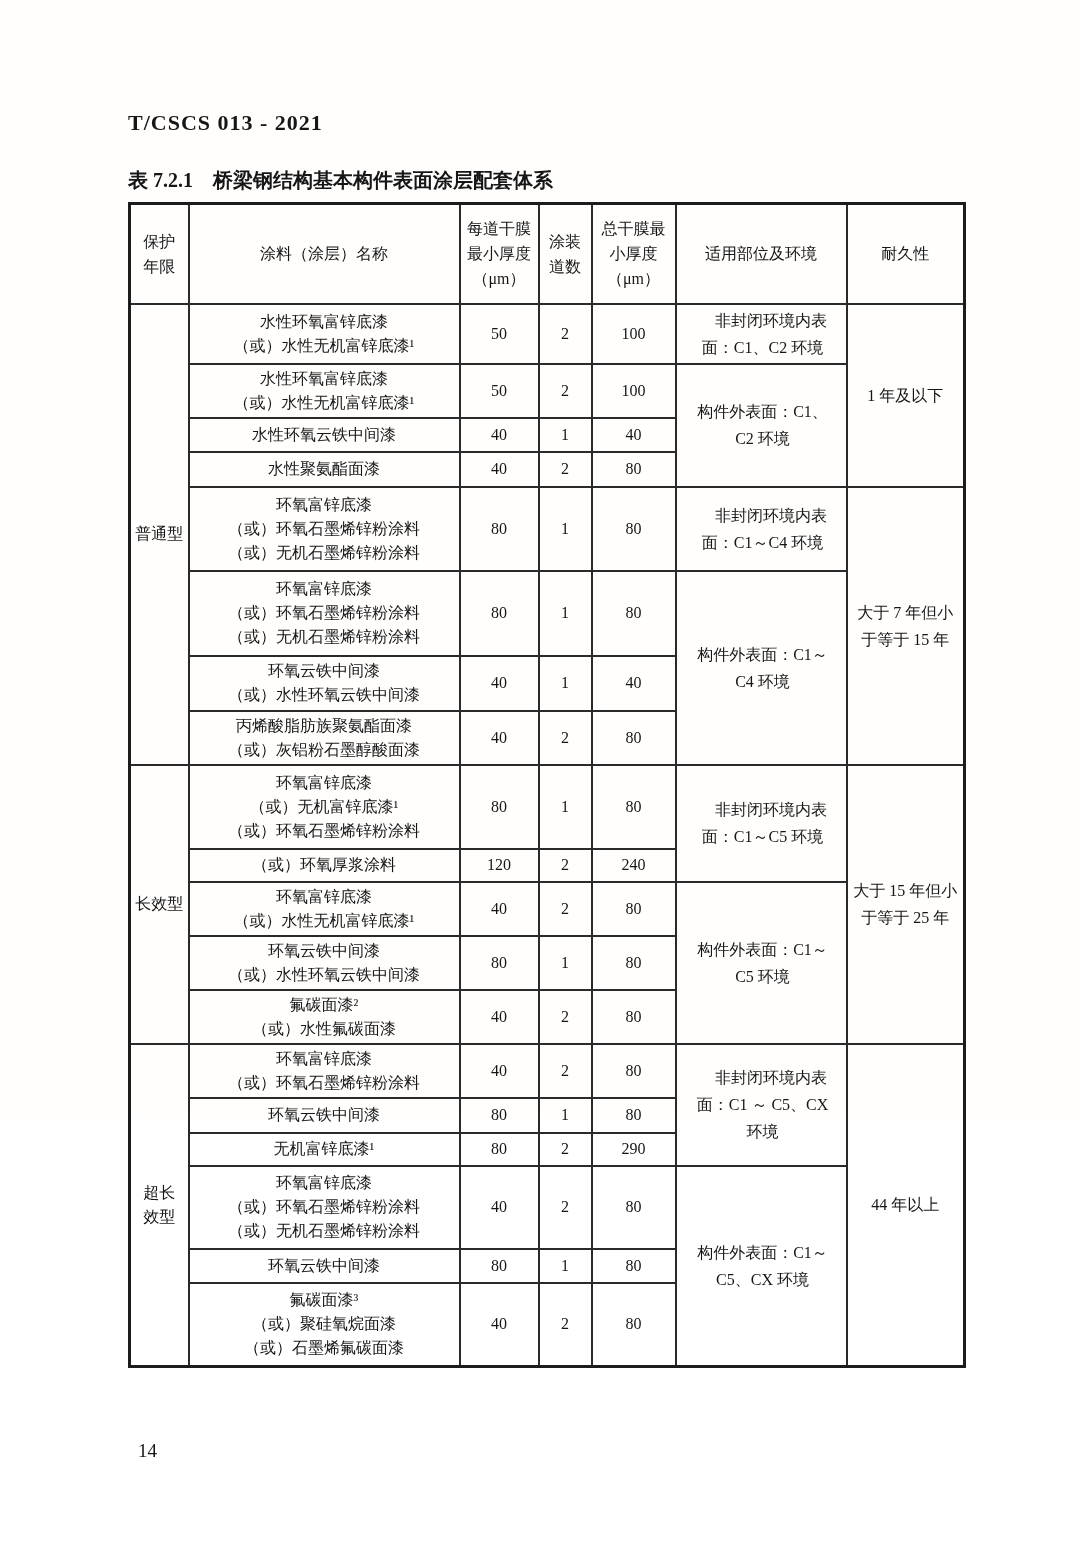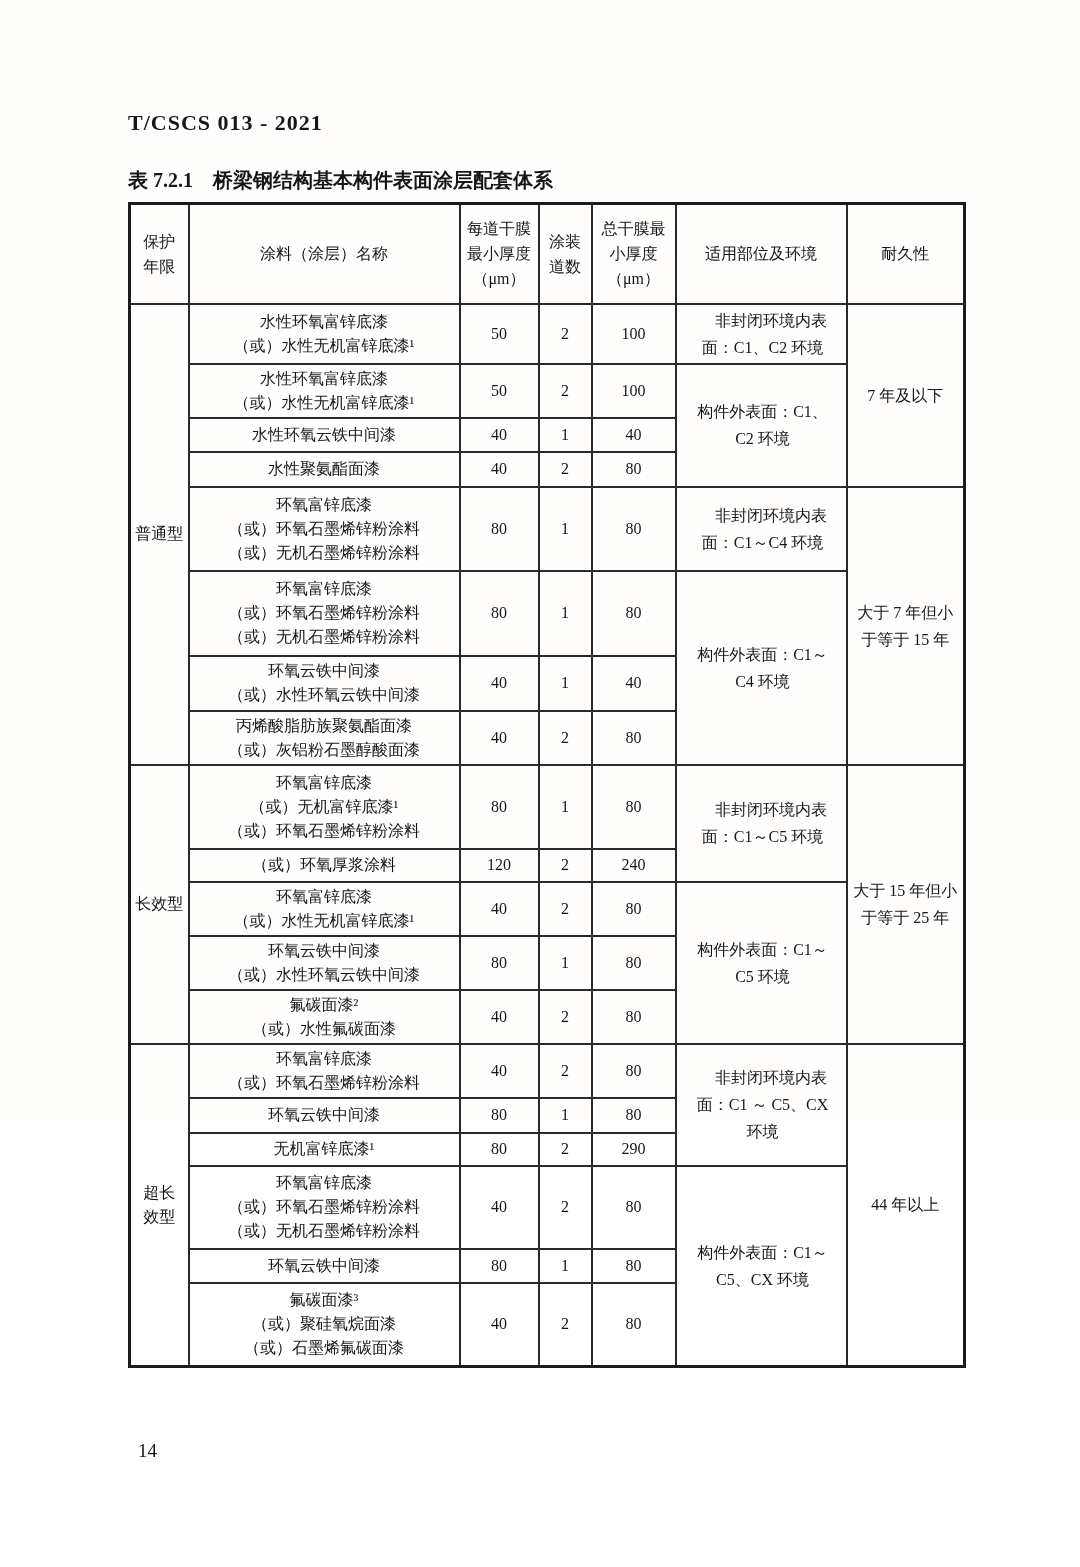--- a/index.html
+++ b/index.html
@@ -85,21 +85,21 @@
 
       <tr style="height:50px">
         <td rowspan="8">普通型</td>
         <td>水性环氧富锌底漆
 （或）水性无机富锌底漆¹</td>
         <td>50</td>
         <td>2</td>
         <td>100</td>
         <td class="env-cell env-indent">非封闭环境内表
 面：C1、C2 环境</td>
-        <td class="dur-cell" rowspan="4">7 年及以下</td>
+        <td class="dur-cell" rowspan="4">1 年及以下</td>
       </tr>
       <tr style="height:51px">
         <td>水性环氧富锌底漆
 （或）水性无机富锌底漆¹</td>
         <td>50</td>
         <td>2</td>
         <td>100</td>
         <td class="env-cell" rowspan="3">构件外表面：C1、
 C2 环境</td>
       </tr>

